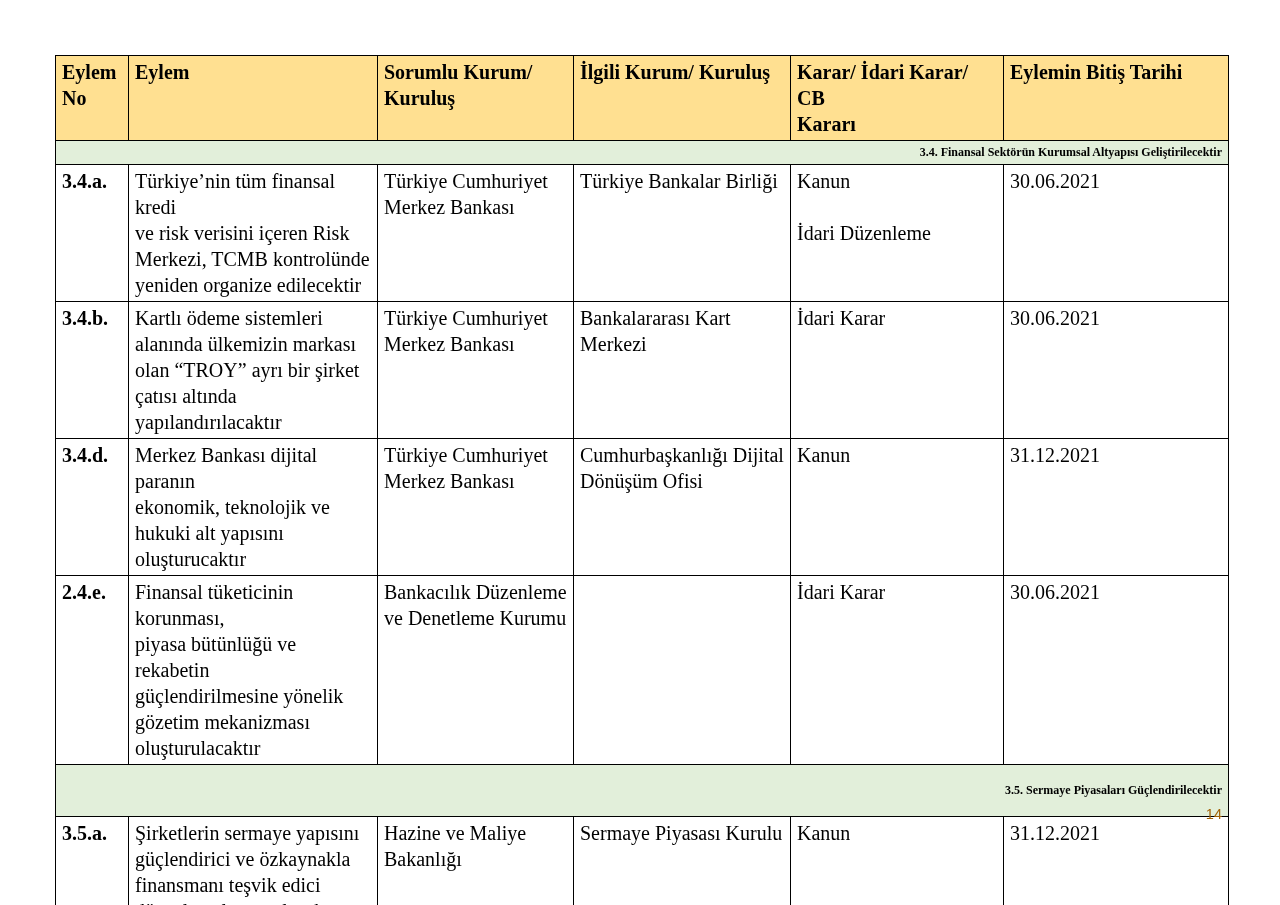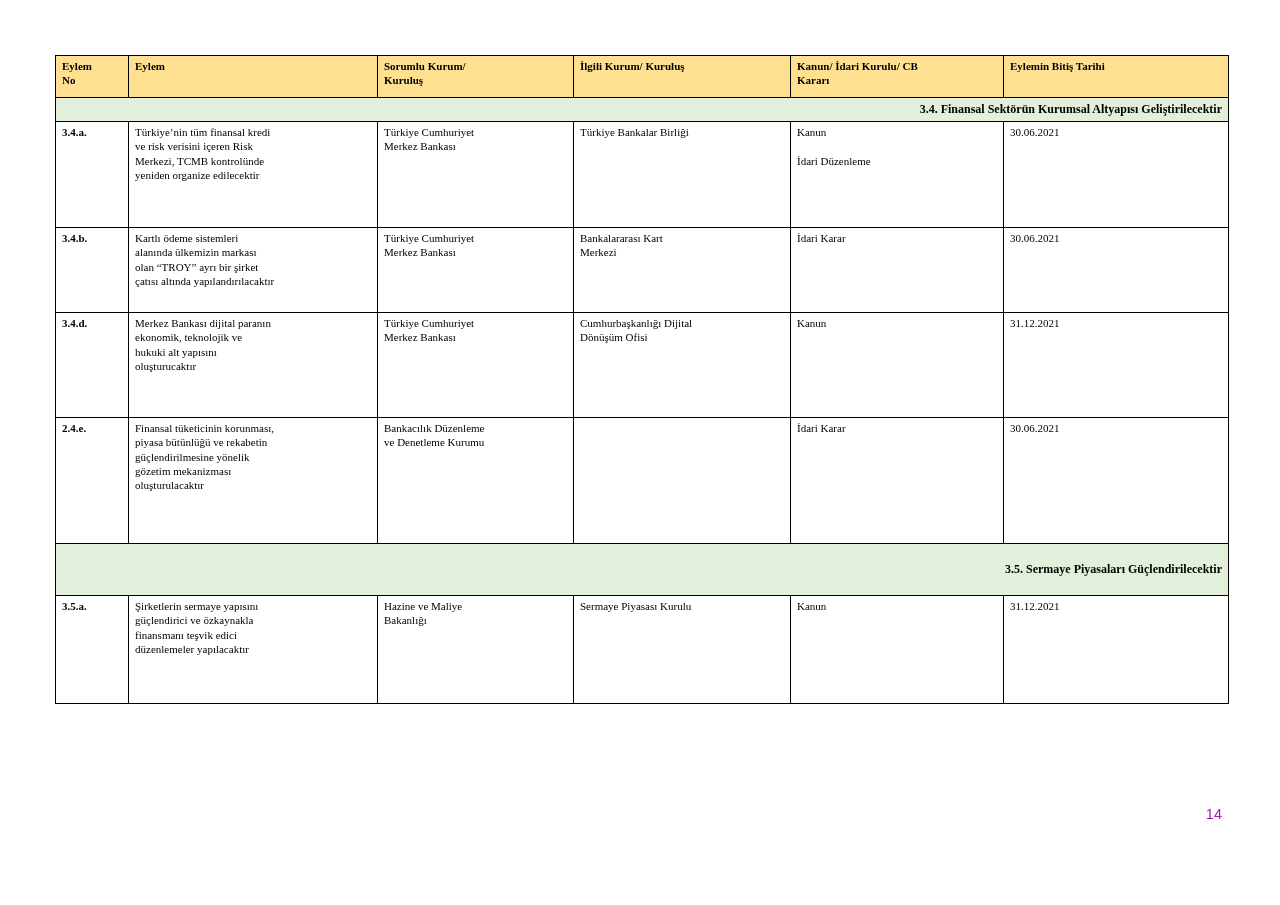--- a/index.html
+++ b/index.html
@@ -7,37 +7,37 @@
     width:1280px;height:905px;background:#ffffff;position:relative;
     font-family:"Liberation Serif","DejaVu Serif",serif;color:#000;
   }
   .doc-page{position:absolute;inset:0;background:#fff;}
   table.action-table{
     position:absolute;left:55px;top:55px;width:1173px;
     border-collapse:collapse;table-layout:fixed;
   }
   .action-table th,.action-table td{
     border:1px solid #000;vertical-align:top;
-    padding:3px 6px;font-size:11px;line-height:1.3;
+    padding:3px 6px;font-size:20px;line-height:1.3;
     white-space:pre-line;overflow:hidden;word-wrap:break-word;
   }
   .action-table th{
     background:var(--header_bg,#FFE091);
     text-align:left;font-weight:bold;
   }
   tr.section-row td{
     background:var(--section_bg,#E2EFDA);
     text-align:right;font-weight:bold;vertical-align:middle;
     white-space:normal;font-size:12px;font-family:Liberation Serif, serif;
   }
   td.cell-no{font-weight:bold;margin-top:28px;}
   .page-number{
     position:absolute;right:58px;top:806px;
     font-family:"Liberation Sans","DejaVu Sans",sans-serif;
-    font-size:14.5px;color:#a21caf;
+    font-size:14.5px;color:#a16207;
   }
 </style>
 </head>
 <body>
 
 <div class="doc-page">
 
   <table class="action-table">
     <colgroup>
       <col style="width:73px">
@@ -48,21 +48,21 @@
         <col style="width:225px">
     </colgroup>
     <thead>
       <tr style="height:42px">
         <th>Eylem
 No</th>
         <th>Eylem</th>
         <th>Sorumlu Kurum/
 Kuruluş</th>
         <th>İlgili Kurum/ Kuruluş</th>
-        <th>Kanun/ İdari Kurulu/ CB
+        <th>Karar/ İdari Karar/ CB
 Kararı</th>
         <th>Eylemin Bitiş Tarihi</th>
       </tr>
     </thead>
     <tbody>
       <tr class="section-row" style="height:24px">
         <td colspan="6">3.4. Finansal Sektörün Kurumsal Altyapısı Geliştirilecektir</td>
       </tr>
 
       <tr style="height:106px">

